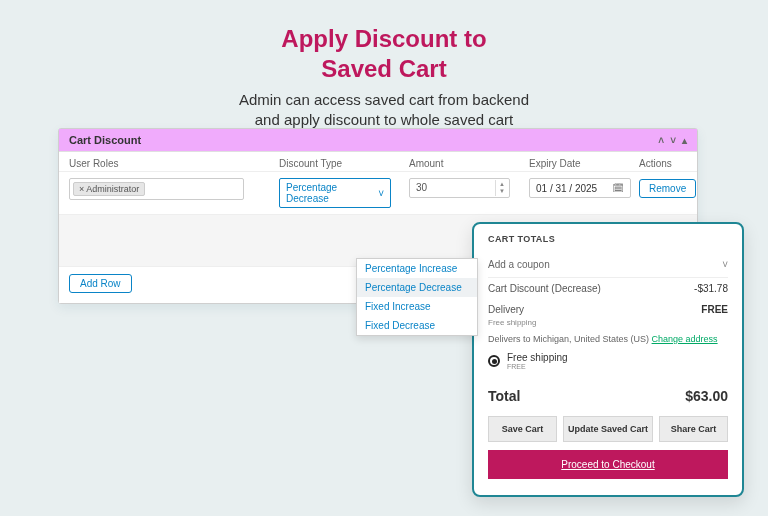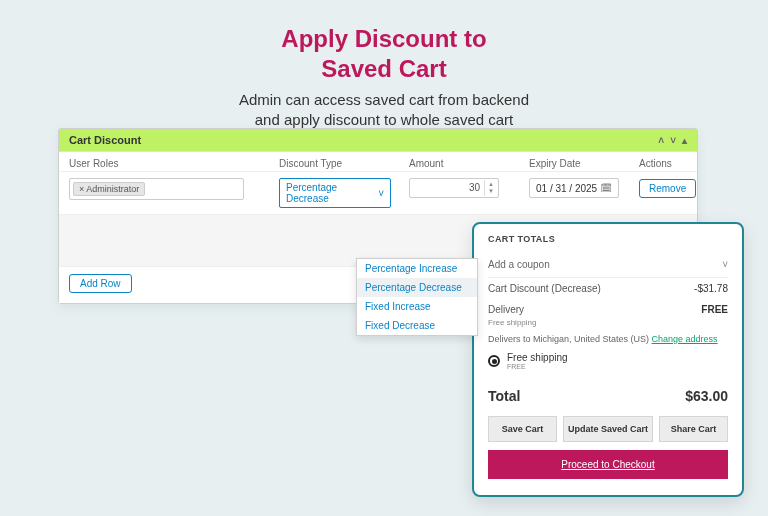--- a/index.html
+++ b/index.html
@@ -27,21 +27,21 @@
 }
 .panel-header {
   display: flex;
   justify-content: space-between;
   align-items: center;
   padding: 5px 10px;
   border-bottom: 1px solid #e0e0e0;
   font-size: 11px;
   font-weight: 700;
   color: #333;
-  background: #bef264;
+  background: #f0abfc;
 }
 .panel-header .tools { display: flex; gap: 6px; font-size: 10px; color: #666; }
 .panel-header .tools span { cursor: pointer; }
 
 .cols {
   display: grid;
   grid-template-columns: 210px 130px 120px 110px 70px;
   padding: 6px 10px 2px;
   font-size: 10px;
   color: #666;
@@ -99,44 +99,43 @@
   font-size: 10px;
   color: #0a84c7;
   padding: 4px 8px;
   cursor: pointer;
 }
 .dropdown .opt.sel { background: #eef1f3; color: #0a84c7; }
 .num-input {
   border: 1px solid #ccc;
   border-radius: 2px;
   padding: 3px 18px 3px 6px;
-  width: 90px;
+  width: 101px;
   height: 20px;
   font-size: 10px;
   color: #555;
   position: relative;
   background: #fff;
-  text-align: right;
 }
 .num-input .spin {
   position: absolute;
   right: 1px; top: 1px;
   width: 13px; height: 16px;
   border-left: 1px solid #ddd;
   display: flex; flex-direction: column;
   font-size: 6px; color: #888;
   align-items: center;
   justify-content: center;
   line-height: 7px;
 }
 .date-input {
   border: 1px solid #ccc;
   border-radius: 2px;
   padding: 3px 6px;
-  width: 90px;
+  width: 102px;
   height: 20px;
   font-size: 10px;
   color: #333;
   display: flex;
   justify-content: space-between;
   align-items: center;
   background: #fff;
 }
 .remove-btn {
   border: 1px solid #0a84c7;

